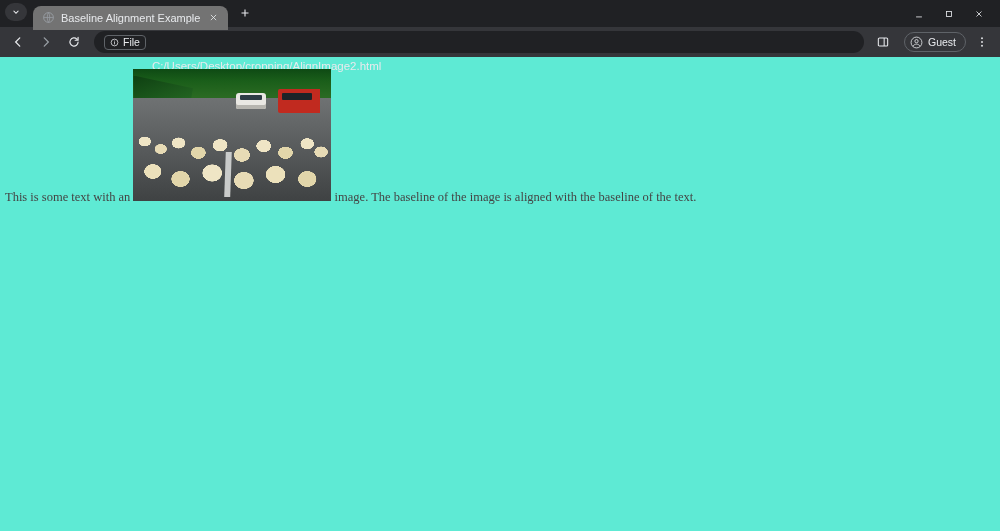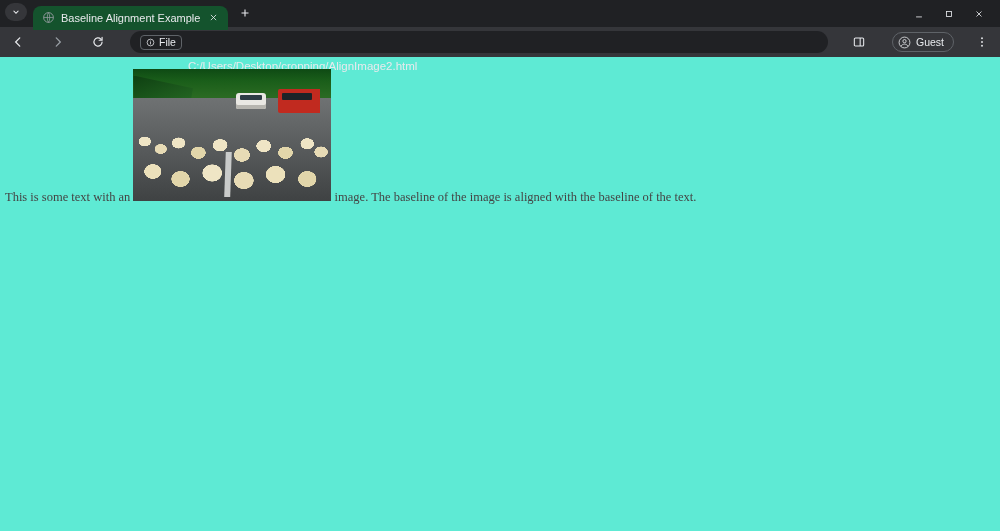--- a/index.html
+++ b/index.html
@@ -28,21 +28,21 @@
     border-radius: 9px;
     background: #35363a;
     margin-right: 6px;
     display: flex; align-items: center; justify-content: center;
     color: #e8eaed;
     margin-bottom: 4px;
   }
   .search-tabs-btn svg { width: 10px; height: 10px; }
   .tab {
     height: 24px;
-    background: #14532d;
+    background: #737373;
     border-radius: 8px 8px 0 0;
     display: flex;
     align-items: center;
     padding: 0 8px;
     min-width: 160px;
     position: relative;
     margin-top: 8px;
   }
   .tab-favicon {
     width: 14px; height: 14px;
@@ -89,21 +89,21 @@
     color: #e8eaed;
   }
   .win-ctrl svg { width: 10px; height: 10px; }
 
   .toolbar {
     background: #35363a;
     height: 30px;
     display: flex;
     align-items: center;
     padding: 0 6px;
-    gap: 16px;
+    gap: 4px;
   }
   .nav-btn {
     width: 24px; height: 24px;
     display: flex; align-items: center; justify-content: center;
     color: #9aa0a6;
     border-radius: 12px;
   }
   .nav-btn.enabled { color: #e8eaed; }
   .nav-btn svg { width: 14px; height: 14px; }
   .omnibox {

